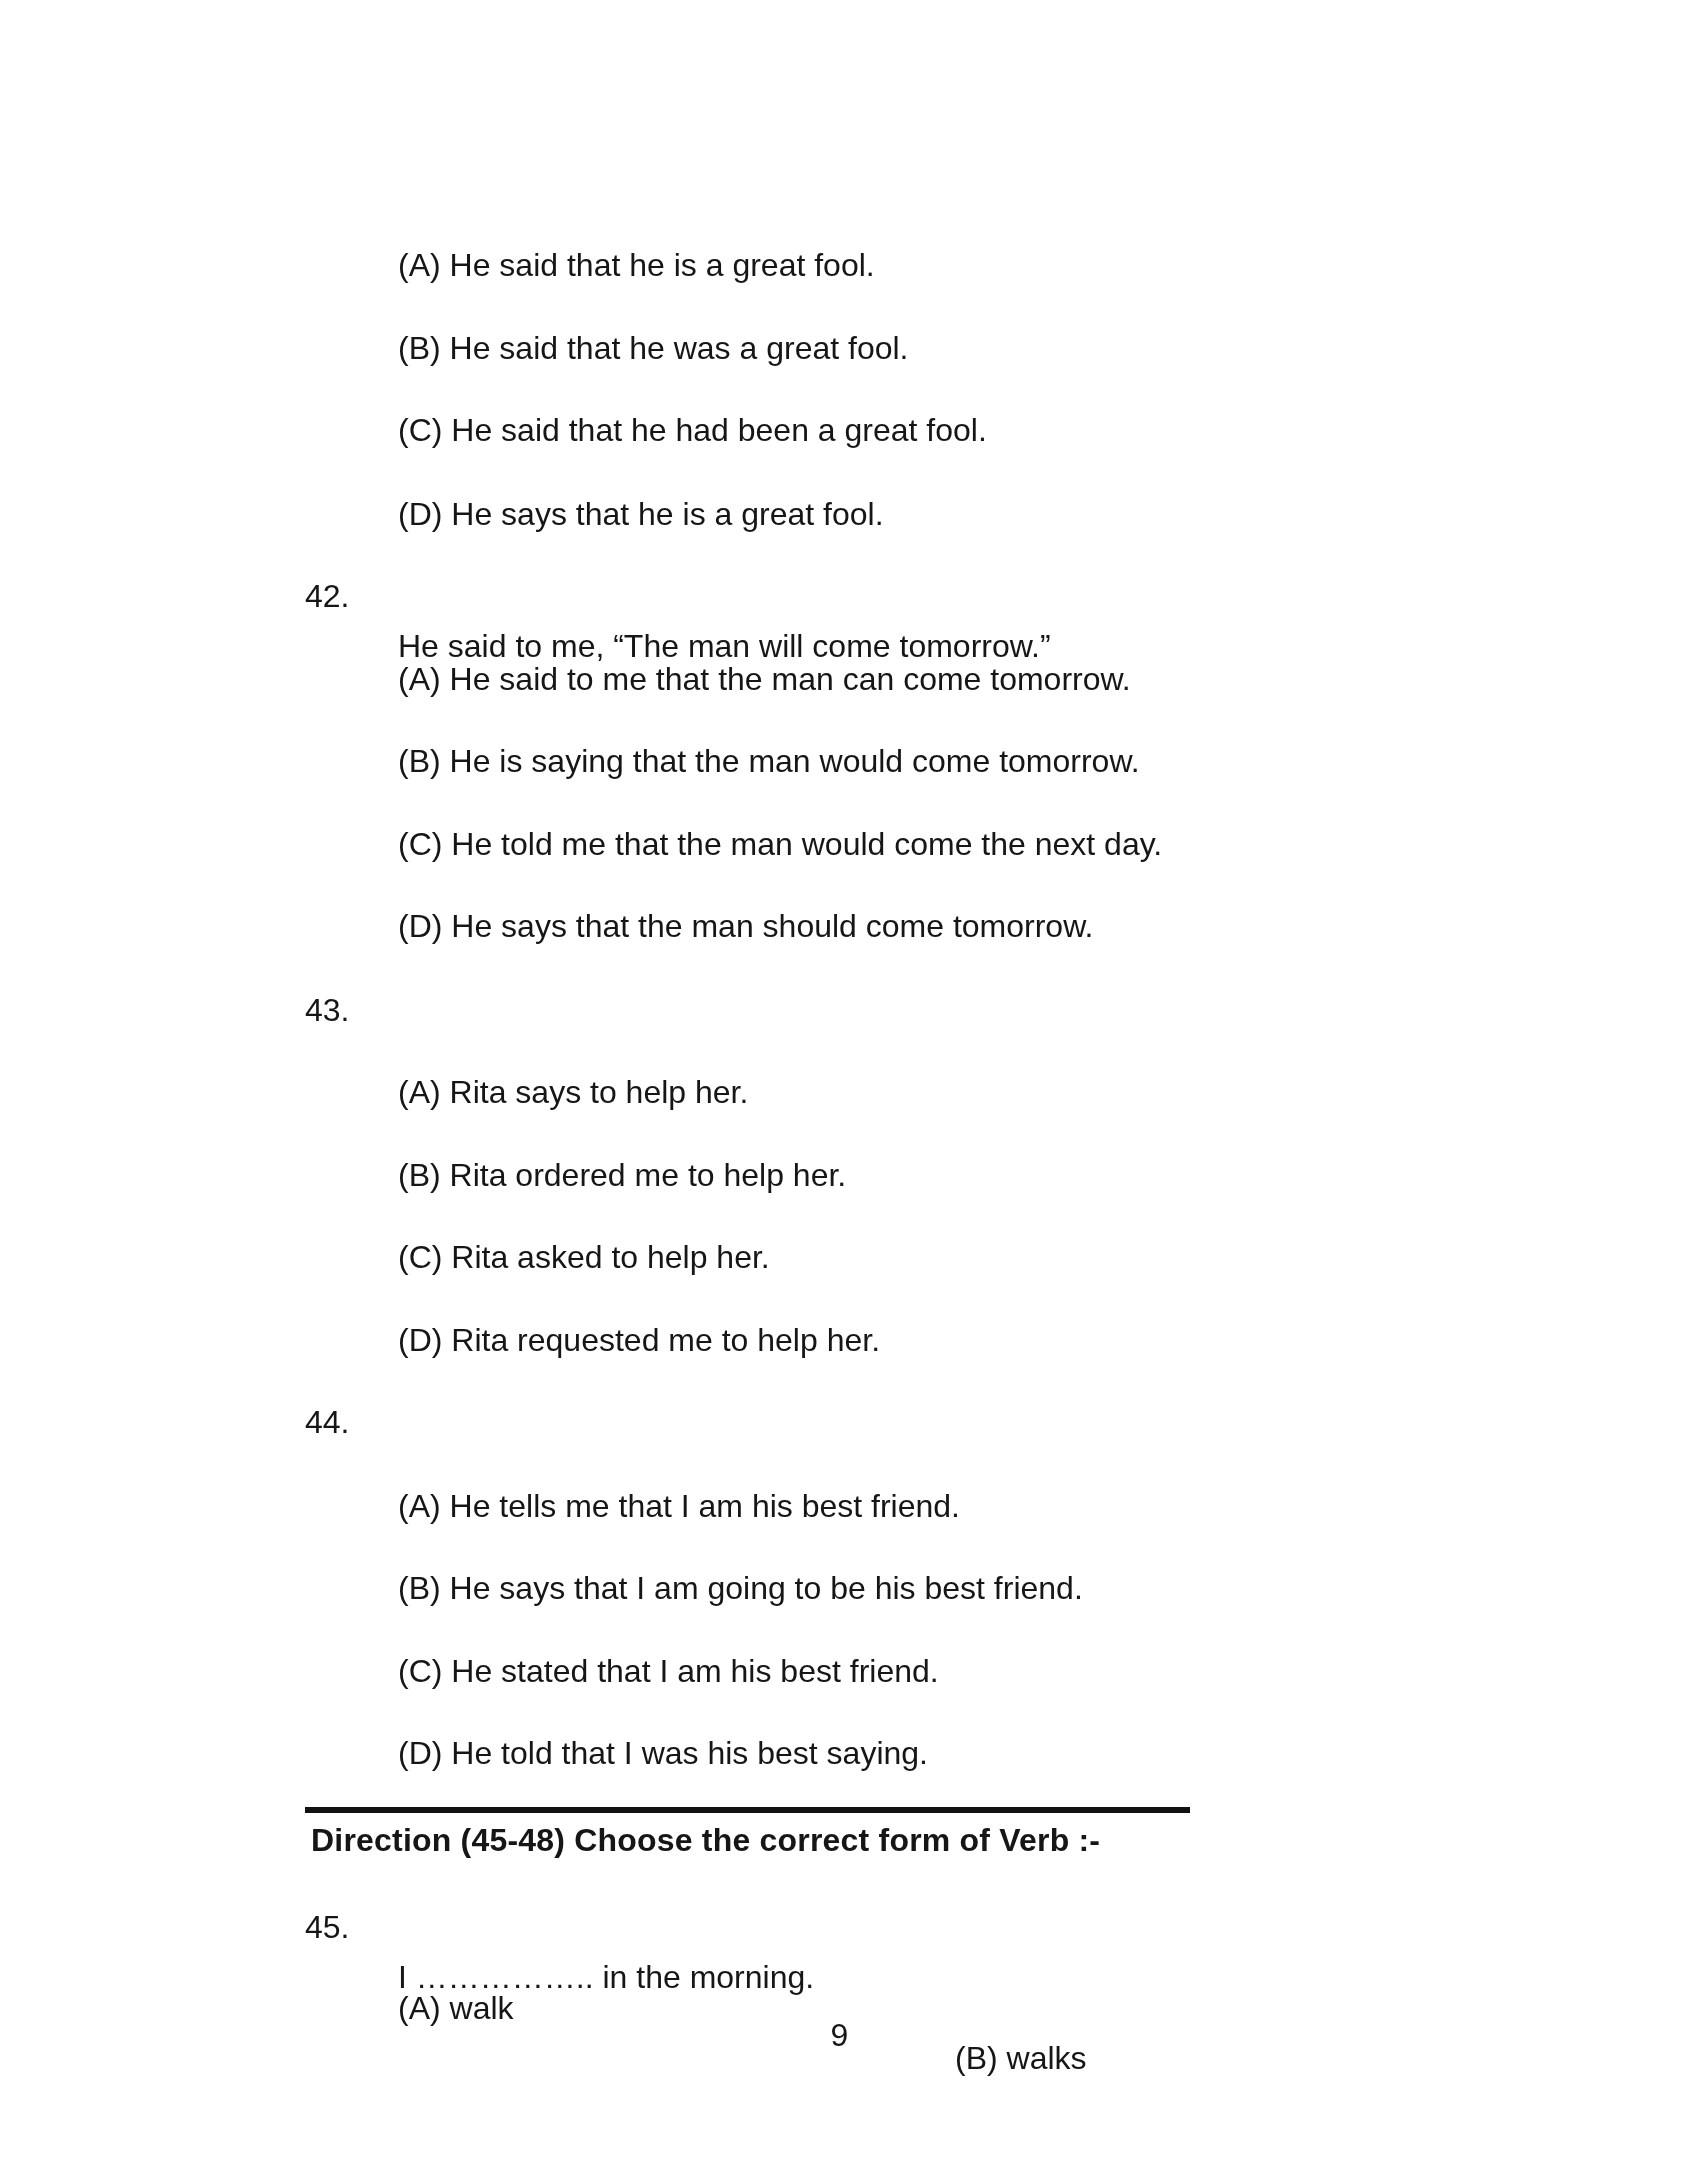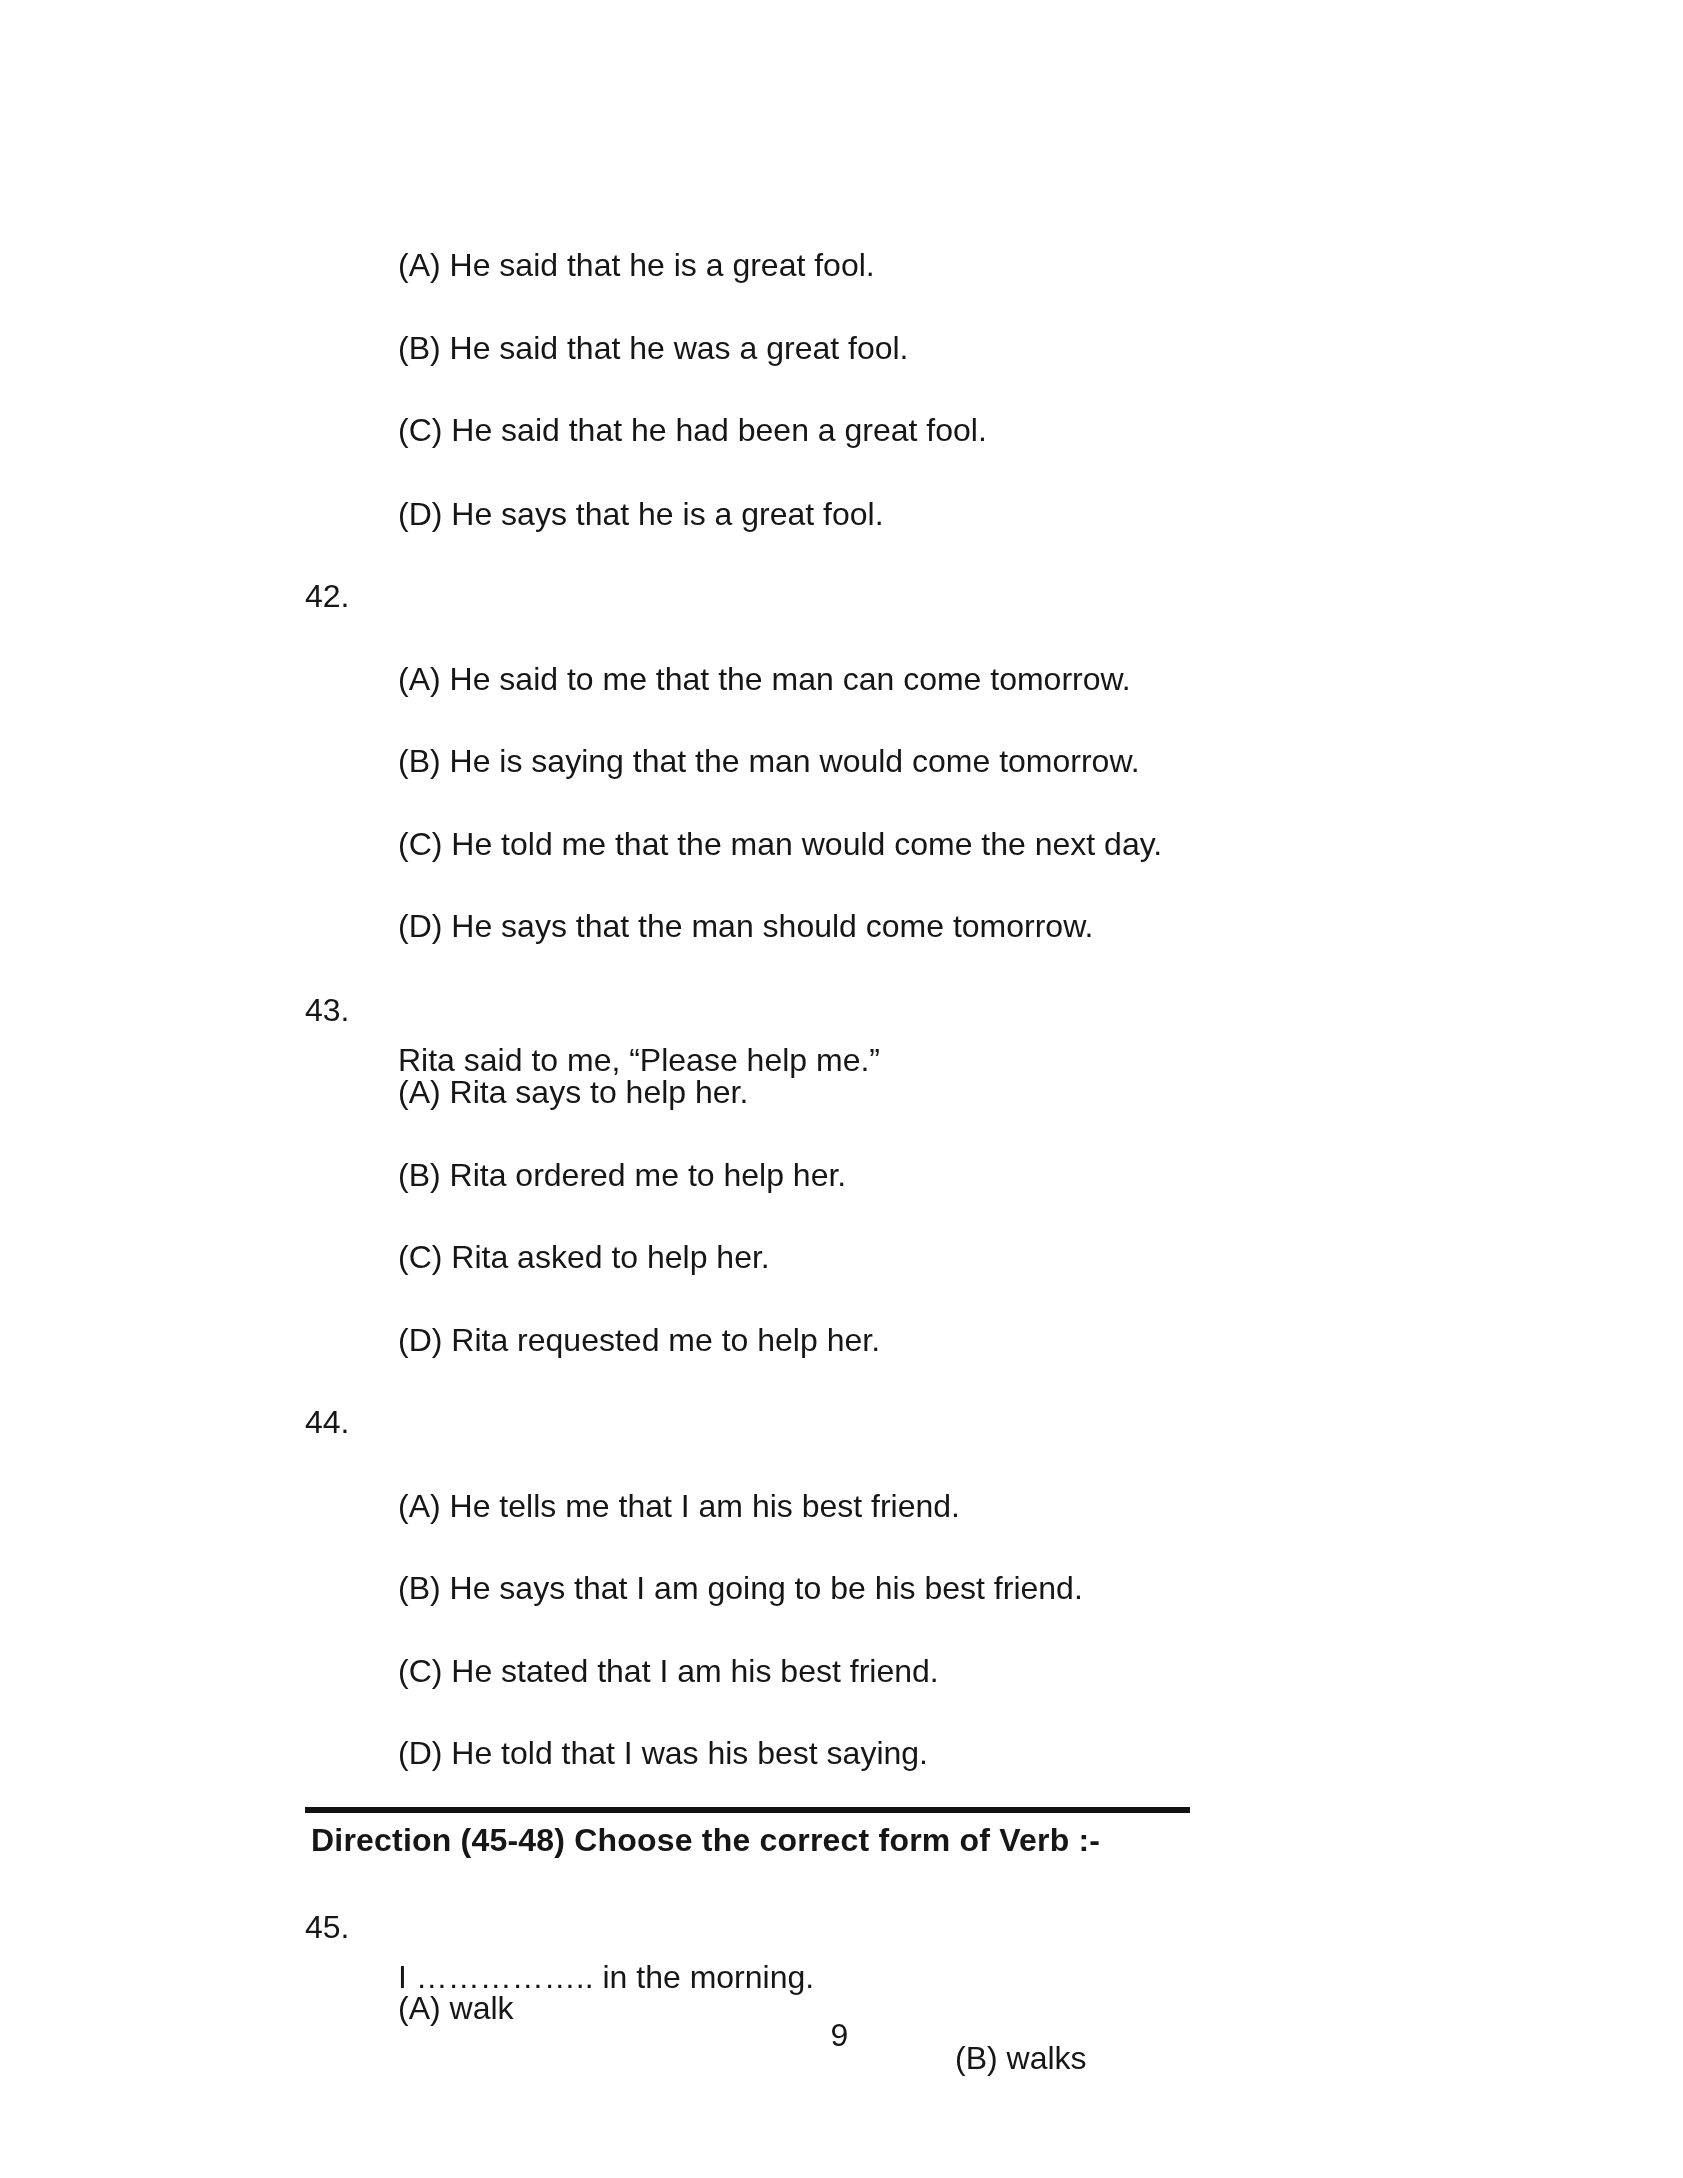--- a/index.html
+++ b/index.html
@@ -60,37 +60,37 @@
 </div>
 <div class="row" style="top:355px">
   <span class="at-text"><span>(C)</span> <span>He said that he had been a great fool.</span></span>
 </div>
 <div class="row" style="top:439px">
   <span class="at-text"><span>(D)</span> <span>He says that he is a great fool.</span></span>
 </div>
 
 <div class="row" style="top:521px">
   <span class="at-num">42.</span>
+  <span class="at-text">He said to me, “The man will come tomorrow.”</span>
 </div>
 <div class="row" style="top:604px">
   <span class="at-text"><span>(A)</span> <span>He said to me that the man can come tomorrow.</span></span>
 </div>
 <div class="row" style="top:686px">
   <span class="at-text"><span>(B)</span> <span>He is saying that the man would come tomorrow.</span></span>
 </div>
 <div class="row" style="top:769px">
   <span class="at-text"><span>(C)</span> <span>He told me that the man would come the next day.</span></span>
 </div>
 <div class="row" style="top:851px">
   <span class="at-text"><span>(D)</span> <span>He says that the man should come tomorrow.</span></span>
 </div>
 
 <div class="row" style="top:935px">
   <span class="at-num">43.</span>
-  <span class="at-text">Rita said to me, “Please help me.”</span>
 </div>
 <div class="row" style="top:1017px">
   <span class="at-text"><span>(A)</span> <span>Rita says to help her.</span></span>
 </div>
 <div class="row" style="top:1100px">
   <span class="at-text"><span>(B)</span> <span>Rita ordered me to help her.</span></span>
 </div>
 <div class="row" style="top:1182px">
   <span class="at-text"><span>(C)</span> <span>Rita asked to help her.</span></span>
 </div>

